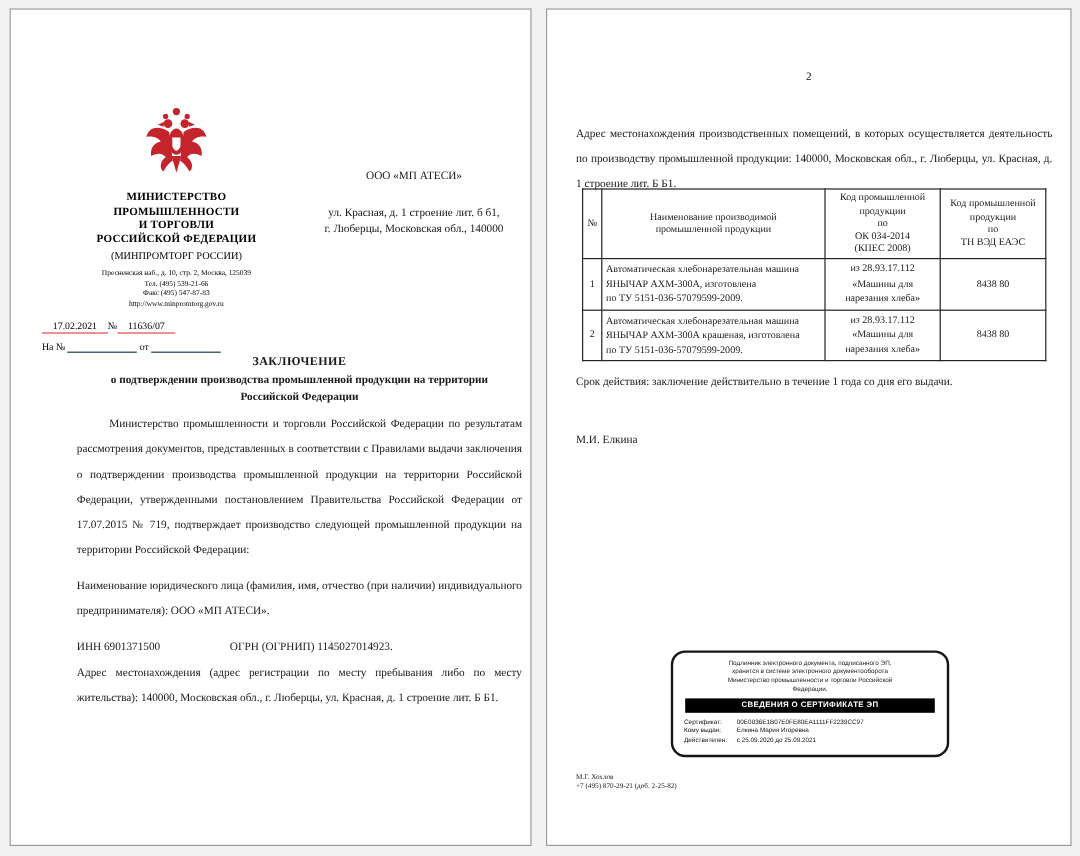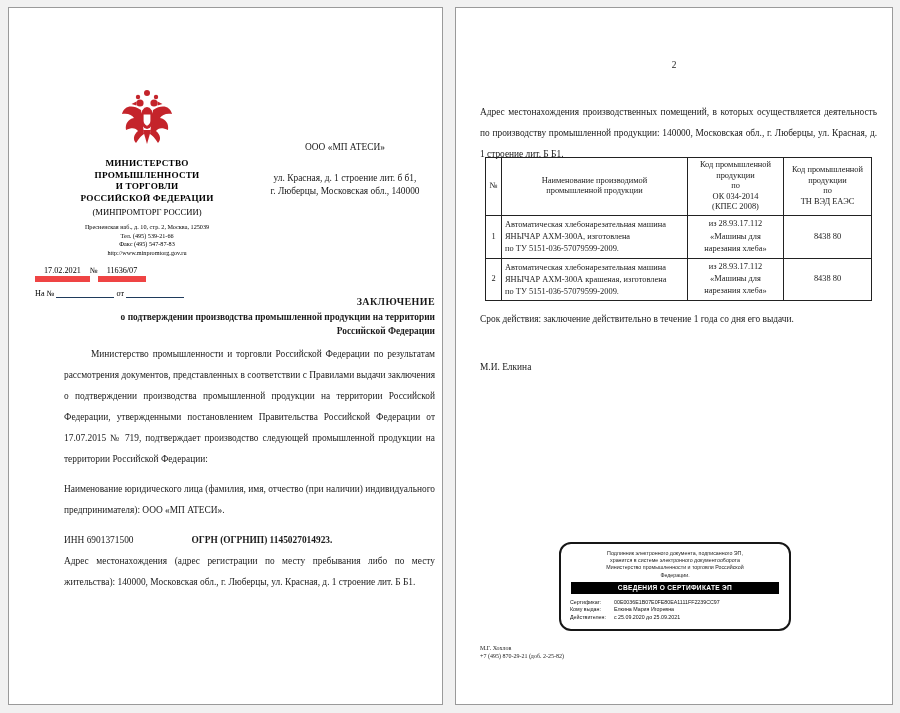--- a/index.html
+++ b/index.html
@@ -22,35 +22,35 @@
 
   
   .letterhead{left:24px;top:80px;width:228px;text-align:center;color:#000000;}
   .emblem-wrap{text-align:center;margin-bottom:6px;}
   .ministry-name{font-weight:bold;font-size:9.2px;line-height:11.5px;letter-spacing:.2px;}
   .ministry-short{font-size:8.6px;line-height:12px;margin-top:2px;}
   .lh-small{font-size:6.2px;line-height:8.6px;margin-top:5px;}
   .lh-contact{font-size:6.2px;line-height:8.8px;}
   .lh-dateline{font-size:8.2px;margin-top:8px;text-align:left;padding-left:2px;}
   .lh-refline{font-size:8.2px;margin-top:6px;text-align:left;padding-left:2px;}
-  .ul{display:inline-block;border-bottom:6px solid #ef4444;padding:0 9px;line-height:10px;}
+  .ul{display:inline-block;border-bottom:1px solid #ef4444;padding:0 9px;line-height:10px;}
   .blank{display:inline-block;border-bottom:1px solid #1f3b5c;width:58px;height:9px;vertical-align:bottom;}
 
   
   .recipient{left:240px;top:133px;width:192px;text-align:center;font-size:9.4px;line-height:13px;}
   .recipient-name{margin-bottom:18px;}
 
   
-  .doc-title{left:55px;top:288px;right:7px;text-align:right;font-weight:bold;}
+  .doc-title{left:55px;top:288px;right:7px;text-align:center;font-weight:bold;}
   .doc-title .t1{font-size:10px;letter-spacing:.4px;}
   .doc-title .t2{font-size:9.4px;line-height:14px;margin-top:3px;}
   .body1{left:55px;top:336px;right:7px;font-size:9.4px;line-height:21px;}
   .body1 p{margin:0 0 9px 0;}
   .body1 .indent{text-indent:27px;}
-  .inn-line span.ogrn{margin-left:58px;font-weight:bold;}
+  .inn-line span.ogrn{margin-left:58px;}
 
   
   .pagenum{left:0;top:52px;width:100%;text-align:center;font-size:9.4px;}
   .p2-intro{left:24px;top:94px;right:15px;font-size:9.4px;line-height:21px;}
   .p2-table{left:29px;top:149px;border-collapse:collapse;table-layout:fixed;font-size:8.4px;}
   .p2-table th,.p2-table td{border:1px solid #222;padding:2px 3px;vertical-align:middle;}
   .p2-table th{font-weight:normal;text-align:center;line-height:10.6px;}
   .p2-table td.name{text-align:left;vertical-align:top;line-height:12.2px;padding-top:3px;}
   .p2-table td.ctr{text-align:center;line-height:12.2px;}
   .p2-validity{left:24px;top:306px;right:15px;font-size:9.4px;}

